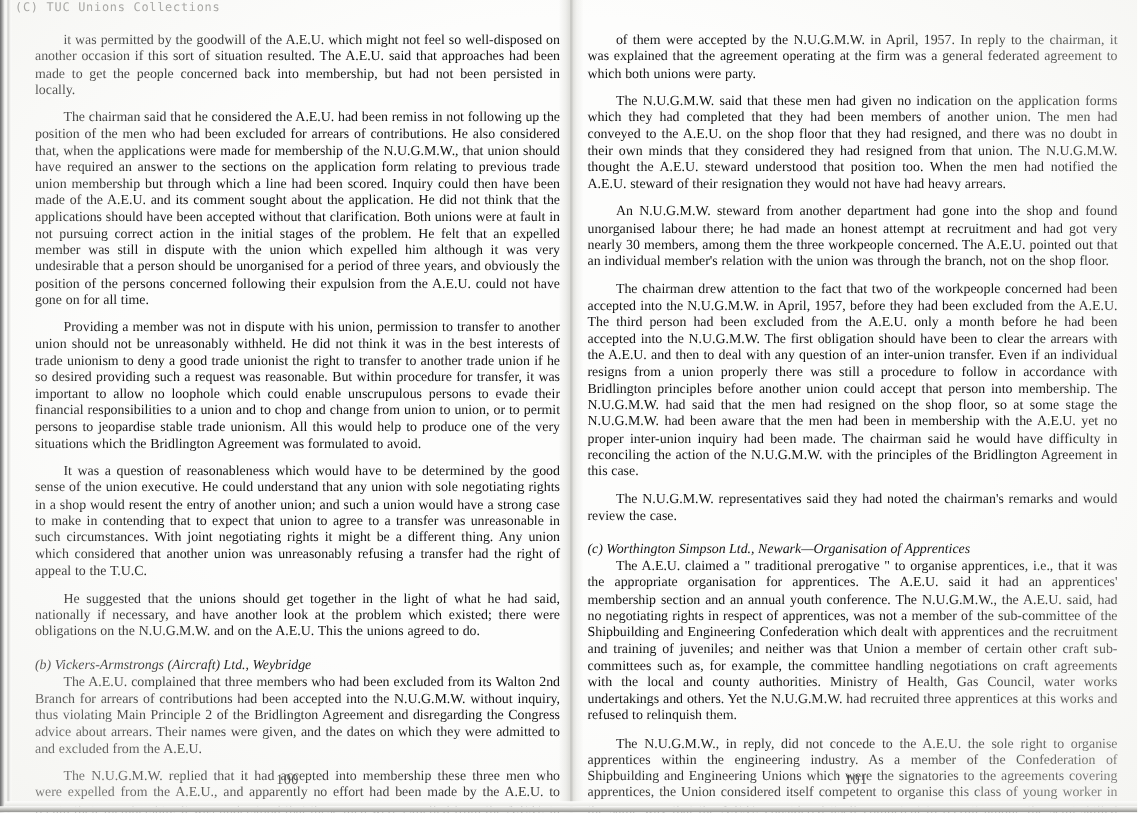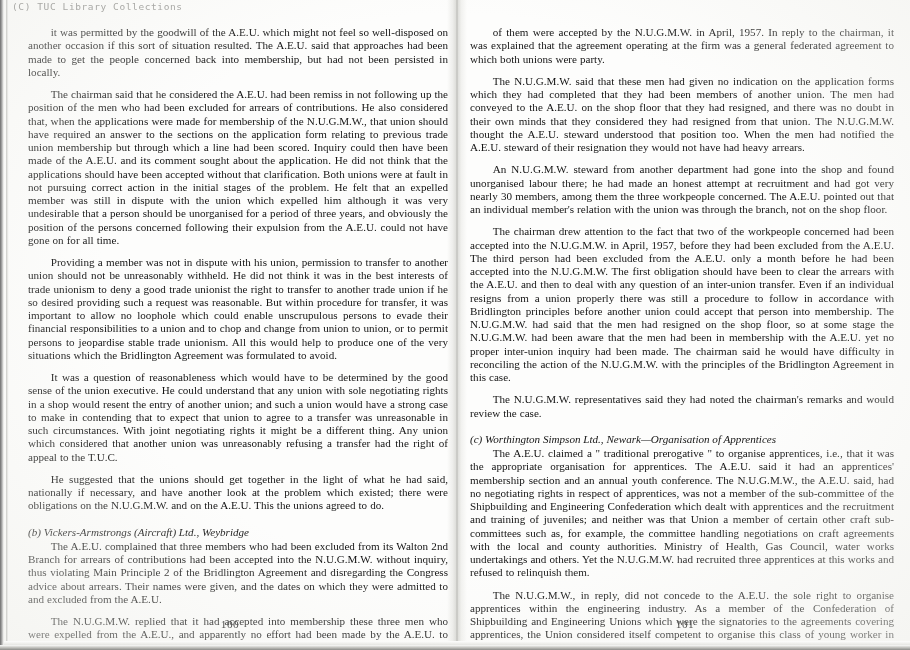--- a/index.html
+++ b/index.html
@@ -179,17 +179,17 @@
       <h3 class="section">(c)  Worthington Simpson Ltd., Newark—Organisation of Apprentices</h3>
 
       <p class="body">The A.E.U. claimed a " traditional prerogative " to organise apprentices, i.e., that it was the appropriate organisation for apprentices. The A.E.U. said it had an apprentices' membership section and an annual youth conference. The N.U.G.M.W., the A.E.U. said, had no negotiating rights in respect of apprentices, was not a member of the sub-committee of the Shipbuilding and Engineering Confederation which dealt with apprentices and the recruitment and training of juveniles; and neither was that Union a member of certain other craft sub-committees such as, for example, the committee handling negotiations on craft agreements with the local and county authorities. Ministry of Health, Gas Council, water works undertakings and others. Yet the N.U.G.M.W. had recruited three apprentices at this works and refused to relinquish them.</p>
       <p class="body">The N.U.G.M.W., in reply, did not concede to the A.E.U. the sole right to organise apprentices within the engineering industry. As a member of the Confederation of Shipbuilding and Engineering Unions which were the signatories to the agreements covering apprentices, the Union considered itself competent to organise this class of young worker in the same way that the A.E.U. considered itself competent to recruit among the semi-skilled and unskilled grades. The fact that the N.U.G.M.W. was not a member of the Confederation sub-committees mentioned by the A.E.U. had nothing whatever</p>
 
     </div>
     <div class="folio">101</div>
   </div>
 
   <div class="tint"></div>
-  <div class="watermark">(C) TUC Library Collections</div>
+  <div class="watermark">(C) TUC Unions Collections</div>
   <div class="edge-bottom-2"></div>
   <div class="edge-bottom"></div>
 
 </div>
 
 </body></html>

